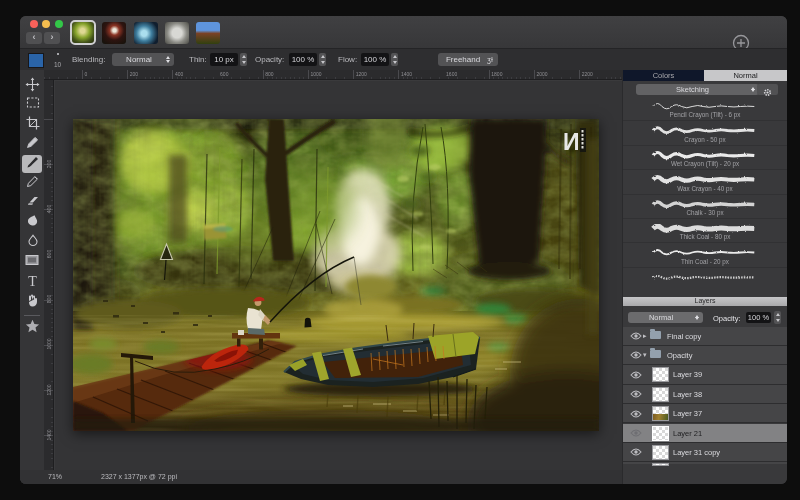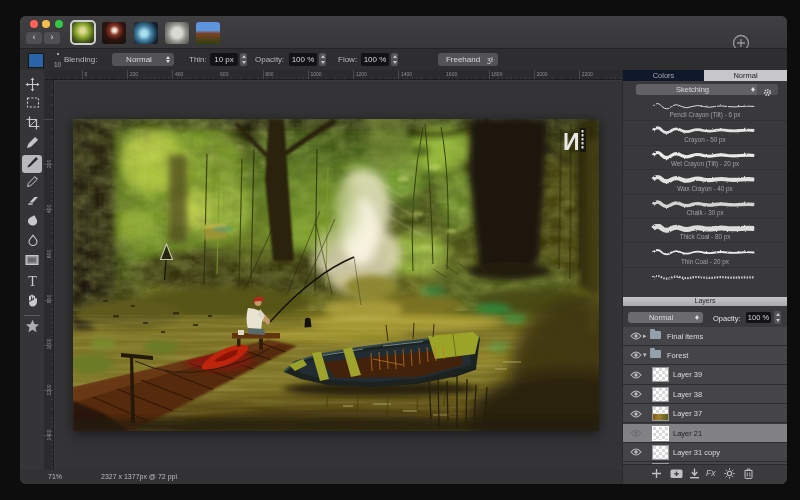--- a/index.html
+++ b/index.html
@@ -81,21 +81,21 @@
     <svg class="abs" style="left:712px; top:18px;" width="18" height="18" viewBox="0 0 18 18">
         <circle cx="9" cy="9" r="7.5" fill="none" stroke="#97979b" stroke-width="1.3"></circle>
         <path d="M9 5v8M5 9h8" stroke="#97979b" stroke-width="1.3"></path>
       </svg>
   </div>
 
   <div id="toolbar">
     <div class="abs" style="left:8px; top:4px; width:16px; height:15px; background:#2a64a8; border:1px solid #17171a;"></div>
     <div class="abs" style="left:37px; top:4px; width:2px; height:2px; border-radius:50%; background:#d0d0d4;"></div>
     <div class="abs" style="left:34px; top:12px; font-size:6.5px; color:#a8a8ac;">10</div>
-    <div class="tlabel" style="left:44px;text-align:right;">Blending:</div>
+    <div class="tlabel" style="left:52px;text-align:right;">Blending:</div>
     <div class="tdrop dropcaret" style="left:92px; width:62px; padding-right:8px;">Normal</div>
     <div class="tlabel" style="left:169px;">Thin:</div>
     <div class="tfield" style="left:190px; width:28px;">10 px</div>
     <div class="stepper" style="left:220px;"></div>
     <div class="tlabel" style="left:235px;">Opacity:</div>
     <div class="tfield" style="left:269px; width:28px;">100 %</div>
     <div class="stepper" style="left:299px;"></div>
     <div class="tlabel" style="left:318px;text-align:right;">Flow:</div>
     <div class="tfield" style="left:341px; width:28px;">100 %</div>
     <div class="stepper" style="left:371px;"></div>
@@ -556,30 +556,30 @@
     <div class="tfield" style="left:123px; top:242px; width:25px; height:11px; line-height:11px; font-size:7.5px;">100 %</div>
     <div class="stepper" style="left:151px; top:241px;"></div>
     <div id="layrows">
       <div class="layrow" style="top:256.5px;">
         <svg class="eye" width="12" height="10" viewBox="0 0 12 10">
             <path d="M1 5q5-6 10 0q-5 6-10 0z" fill="none" stroke="#bcbcc0" stroke-width="1.1"></path>
             <circle cx="6" cy="5" r="1.7" fill="#bcbcc0"></circle>
           </svg>
         <span class="chev">▸</span>
           <div class="folder"></div>
-          <span class="laylabel" style="left:44px;">Final items</span>
+          <span class="laylabel" style="left:44px;">Final copy</span>
       </div>
       <div class="layrow" style="top:275.9px;">
         <svg class="eye" width="12" height="10" viewBox="0 0 12 10">
             <path d="M1 5q5-6 10 0q-5 6-10 0z" fill="none" stroke="#bcbcc0" stroke-width="1.1"></path>
             <circle cx="6" cy="5" r="1.7" fill="#bcbcc0"></circle>
           </svg>
         <span class="chev">▾</span>
           <div class="folder"></div>
-          <span class="laylabel" style="left:44px;">Forest</span>
+          <span class="laylabel" style="left:44px;">Opacity</span>
       </div>
       <div class="layrow" style="top:295.3px;">
         <svg class="eye" width="12" height="10" viewBox="0 0 12 10">
             <path d="M1 5q5-6 10 0q-5 6-10 0z" fill="none" stroke="#bcbcc0" stroke-width="1.1"></path>
             <circle cx="6" cy="5" r="1.7" fill="#bcbcc0"></circle>
           </svg>
         <div class="checker"></div>
           <span class="laylabel">Layer 39</span>
       </div>
       <div class="layrow" style="top:314.7px;">
@@ -613,38 +613,14 @@
             <path d="M1 5q5-6 10 0q-5 6-10 0z" fill="none" stroke="#bcbcc0" stroke-width="1.1"></path>
             <circle cx="6" cy="5" r="1.7" fill="#bcbcc0"></circle>
           </svg>
         <div class="checker"></div>
           <span class="laylabel">Layer 31 copy</span>
       </div>
       <div class="layrow" style="top:392.3px; height:2px; border-bottom:none;">
         <div class="checker" style="top:0.5px; height:3px;"></div>
       </div>
     </div>
-    <div class="abs" style="left:0; top:394px; width:164px; height:20px; background:#3b3b3d; border-top:1px solid #2c2c2e;">
-      <svg class="abs" style="left:28px; top:3px;" width="11" height="11" viewBox="0 0 11 11">
-          <path d="M5.5 1v9M1 5.5h9" stroke="#c2c2c6" stroke-width="1.3"></path>
-        </svg>
-      <svg class="abs" style="left:47px; top:3px;" width="13" height="11" viewBox="0 0 13 11">
-          <rect x="0.5" y="1.5" width="12" height="8.5" rx="1.5" fill="#c2c2c6"></rect>
-          <path d="M6.5 3.5v4.5M4.2 5.8h4.6" stroke="#3b3b3d" stroke-width="1.2"></path>
-        </svg>
-      <svg class="abs" style="left:66px; top:3px;" width="11" height="11" viewBox="0 0 11 11">
-          <path d="M5.5 0.5v6M2.8 4l2.7 3.2L8.2 4" fill="none" stroke="#c2c2c6" stroke-width="1.3"></path>
-          <path d="M1 9.7h9" stroke="#c2c2c6" stroke-width="1.4"></path>
-        </svg>
-      <div class="abs" style="left:83px; top:3px; color:#c2c2c6; font-size:8.5px; font-style:italic;">Fx</div>
-      <svg class="abs" style="left:101px; top:3px;" width="11" height="11" viewBox="0 0 11 11">
-          <circle cx="5.5" cy="5.5" r="2.2" fill="none" stroke="#c2c2c6" stroke-width="1.1"></circle>
-          <g stroke="#c2c2c6" stroke-width="1">
-            <path d="M5.5 0.3v1.6M5.5 9.1v1.6M0.3 5.5h1.6M9.1 5.5h1.6M1.8 1.8l1.1 1.1M8.1 8.1l1.1 1.1M1.8 9.2l1.1-1.1M8.1 2.9l1.1-1.1"></path>
-          </g>
-        </svg>
-      <svg class="abs" style="left:121px; top:3px;" width="9" height="11" viewBox="0 0 9 11">
-          <rect x="1" y="2.5" width="7" height="8" rx="1" fill="none" stroke="#c2c2c6" stroke-width="1"></rect>
-          <path d="M0.5 2.5h8M3 2.2V1h3v1.2M3.2 4.5v4M5.8 4.5v4" stroke="#c2c2c6" stroke-width="0.9" fill="none"></path>
-        </svg>
-    </div>
   </div>
 </div>
 
 </body></html>

